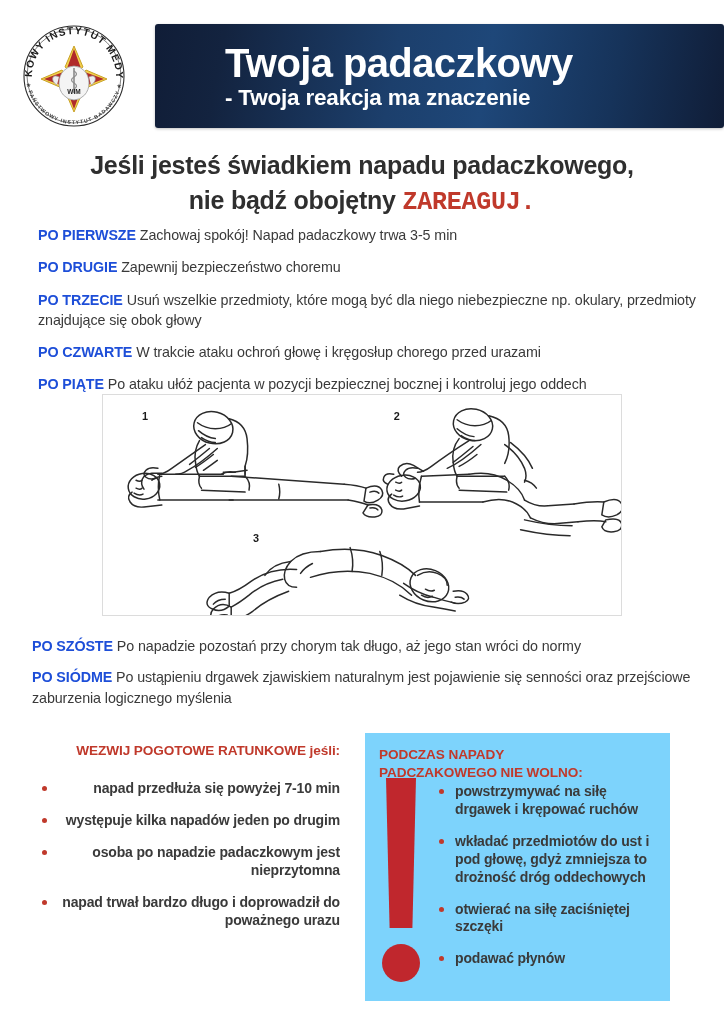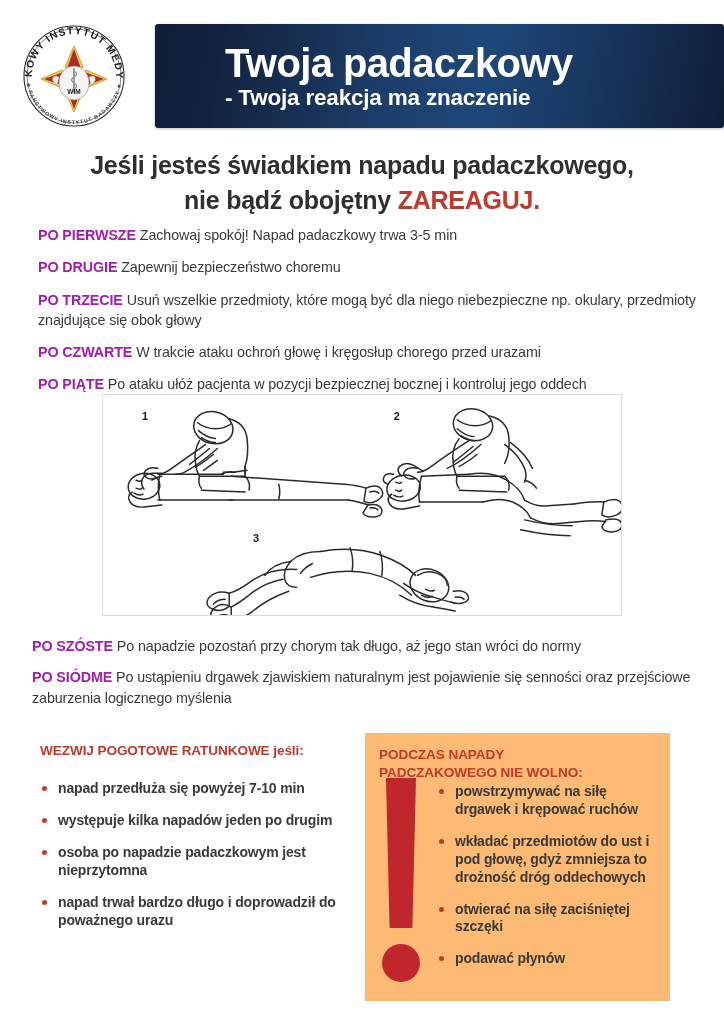--- a/index.html
+++ b/index.html
@@ -82,39 +82,39 @@
     left: 0;
     top: 148px;
     width: 724px;
     text-align: center;
     font-size: 25px;
     font-weight: bold;
     color: #2f2f2f;
     line-height: 1.38;
     letter-spacing: -0.25px;
   }
-  .intro .hi { color: #c0392b; }
+  .intro .hi { color: #c0392b; font-family: Liberation Mono, monospace; }
 
   
   .steps {
     position: absolute;
     left: 38px;
     top: 225px;
     width: 660px;
   }
   .step {
     font-size: 14.3px;
     color: #3a3a3a;
     line-height: 1.42;
     margin-bottom: 12px;
     letter-spacing: -0.1px;
   }
   .step:last-child { margin-bottom: 1px; }
   .step .lbl {
-    color: #a21caf;
+    color: #1d4ed8;
     font-weight: bold;
     letter-spacing: -0.1px;
   }
 
   
   .illus {
     position: absolute;
     left: 102px;
     top: 394px;
     width: 520px;
@@ -133,28 +133,29 @@
     width: 670px;
   }
   .steps2 .step { margin-bottom: 11px; }
 
   
   .col-left {
     position: absolute;
     left: 40px;
     top: 742px;
     width: 300px;
+    text-align: right;
   }
   .panel-right {
     position: absolute;
     left: 365px;
     top: 733px;
     width: 305px;
     height: 268px;
-    background: #fdba74;
+    background: #7dd3fc;
   }
   .col-head {
     color: #c0392b;
     font-size: 13.6px;
     font-weight: bold;
     line-height: 1.35;
     letter-spacing: -0.1px;
     margin: 0 0 20px 0;
   }
   .panel-right .col-head {

